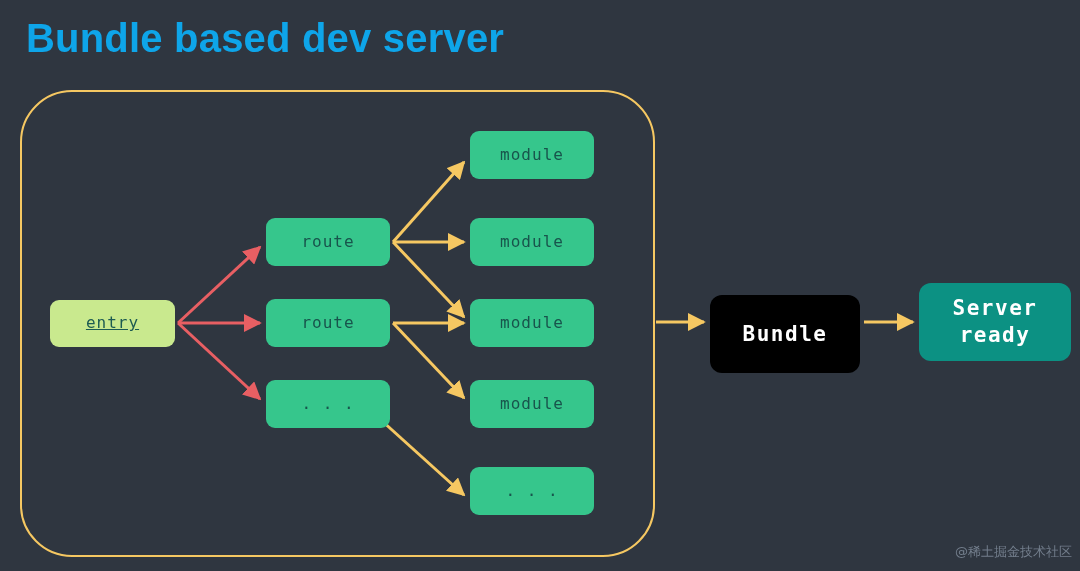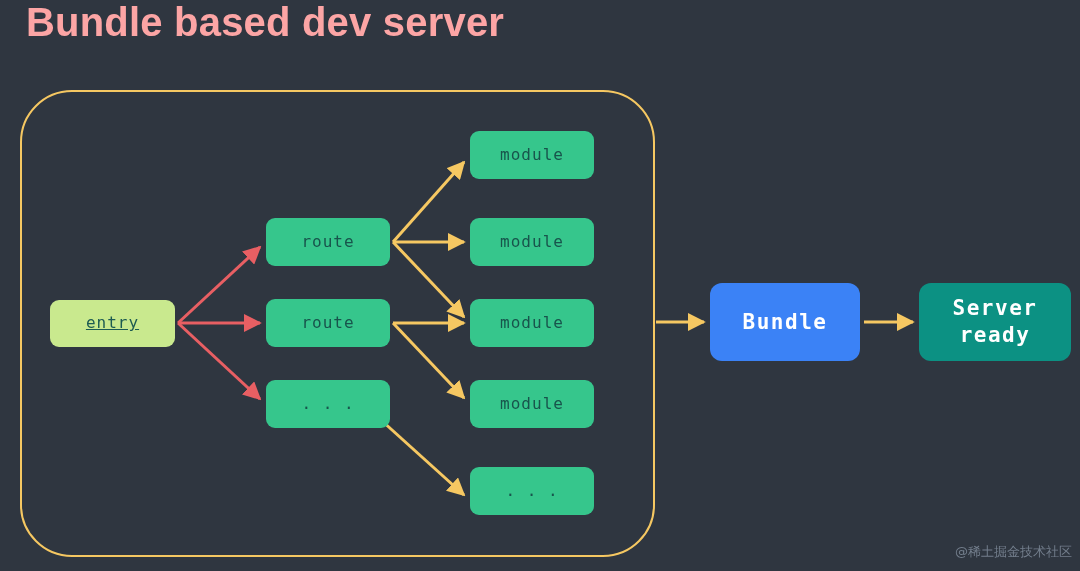--- a/index.html
+++ b/index.html
@@ -13,26 +13,26 @@
     height: 571px;
     background: #2f3640;
     overflow: hidden;
     font-family: "Liberation Sans", sans-serif;
   }
 
   
   #title {
     position: absolute;
     left: 26px;
-    top: 0;
+    top: 16px;
     font-family: "Liberation Sans", sans-serif;
     font-size: 40px;
     font-weight: 700;
     letter-spacing: 0.2px;
-    color: #fca5a5;
+    color: #0ea5e9;
     white-space: nowrap;
   }
 
   
   #group-container {
     position: absolute;
     left: 20px;
     top: 90px;
     width: 635px;
     height: 467px;
@@ -69,26 +69,27 @@
   .node.entry {
     background: #c9e98e;
     color: #1d5b52;
     text-decoration: underline;
   }
   .node.green {
     background: #36c68c;
     color: #18544c;
   }
   .node.bundle {
-    background: #3b82f6;
+    background: #000000;
     color: #ffffff;
     font-size: 21px;
     font-weight: 700;
     letter-spacing: 1.5px;
     border-radius: 12px;
+    margin-top: 12px;
   }
   .node.server {
     background: #0c9183;
     color: #ffffff;
     font-size: 21px;
     font-weight: 700;
     letter-spacing: 1.5px;
     border-radius: 12px;
   }
 

